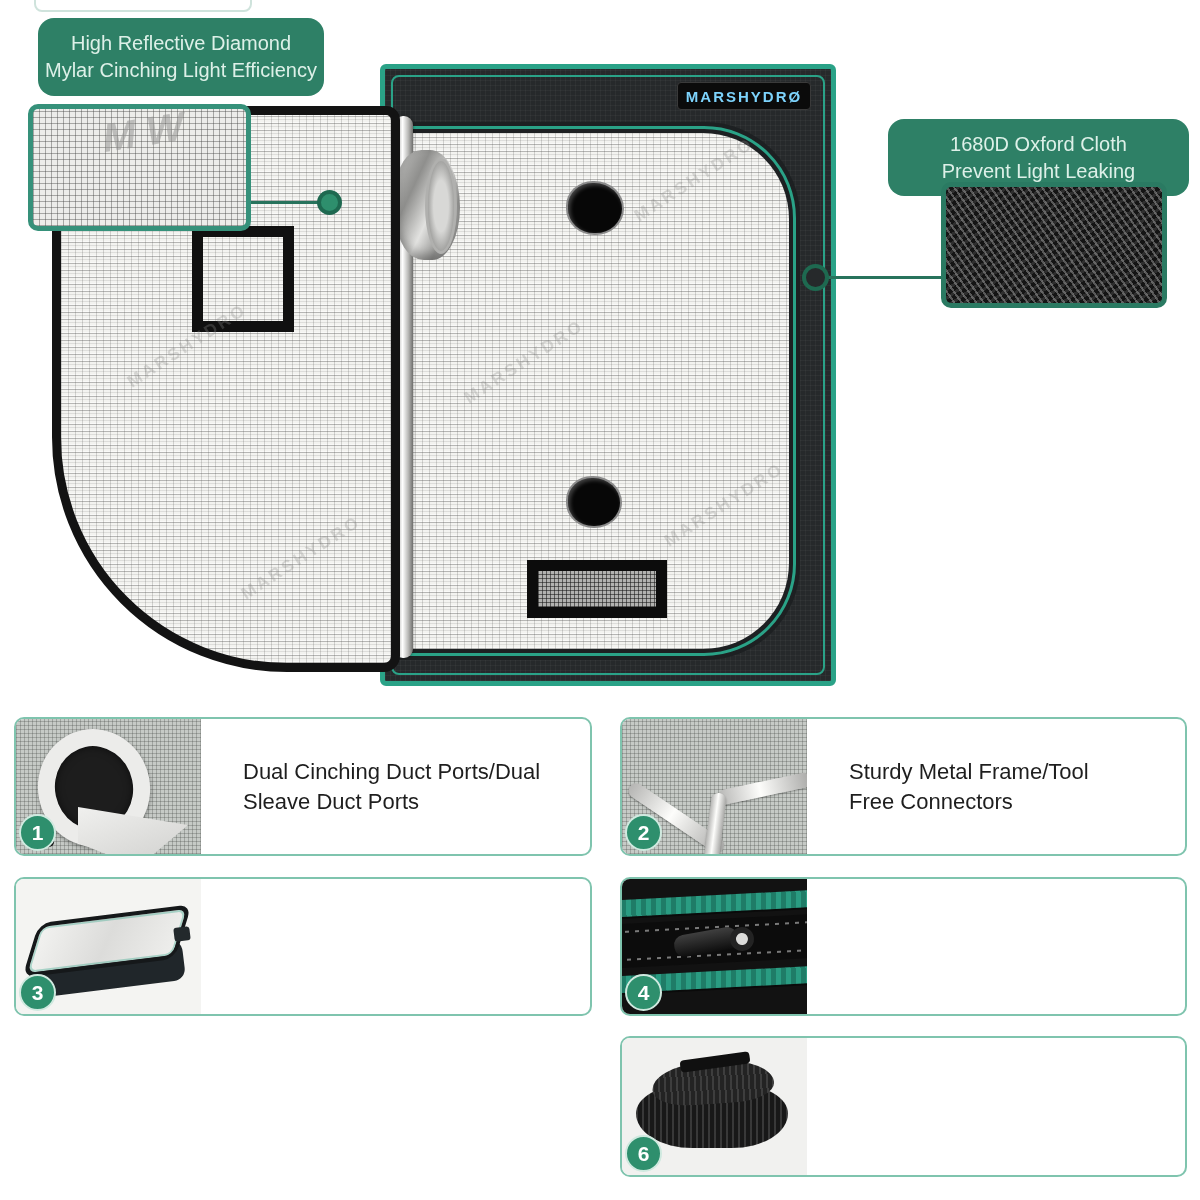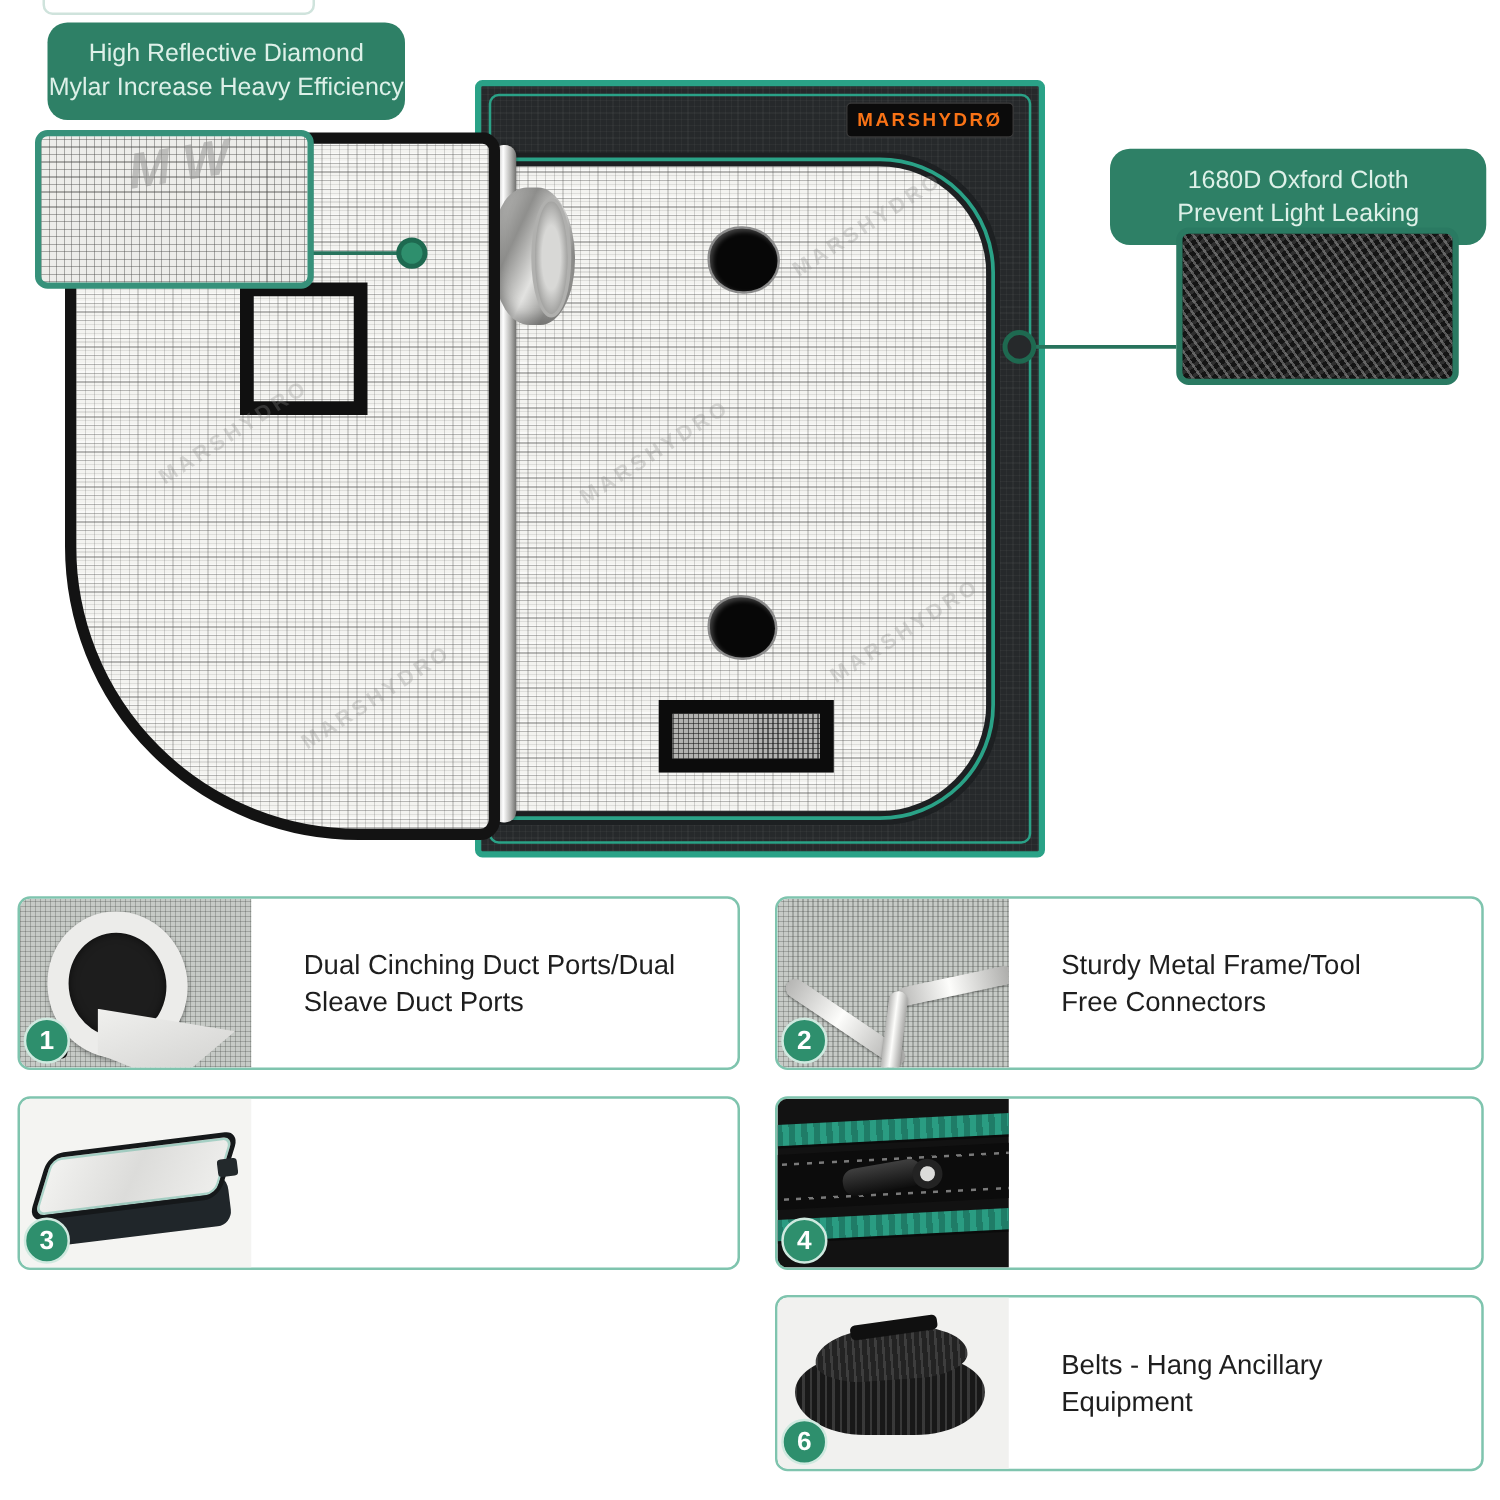--- a/index.html
+++ b/index.html
@@ -66,21 +66,21 @@
 
   #top-crop { position:absolute; left:34px; top:-12px; width:218px; height:24px;
               border:2px solid #cfe3dc; border-radius:8px; background:#fff; }
 
   
   #tent { position:absolute; left:380px; top:64px; width:456px; height:622px;
           border:5px solid #2aa287; border-radius:6px; z-index:1; }
   #tent-inner-line { position:absolute; inset:6px; border:2px solid #2aa287; border-radius:8px; }
   #logo-patch { position:absolute; left:292px; top:13px; width:134px; height:28px;
                 background:#0b0b0b; border:1px solid #3a3a3a; border-radius:4px;
-                color:#f97316; font-size:15px; font-weight:bold; letter-spacing:2px;
+                color:#7dd3fc; font-size:15px; font-weight:bold; letter-spacing:2px;
                 display:flex; align-items:center; justify-content:center; }
   #opening { position:absolute; left:5px; top:53px; width:410px; height:538px;
              background:#1d2022; border-radius:12px 95px 95px 12px; }
   #opening-teal  { position:absolute; inset:4px; border:3px solid #2aa287;
                    border-radius:10px 92px 92px 10px; }
   #opening-mylar { position:absolute; inset:11px; border-radius:6px 86px 86px 6px; overflow:hidden; }
   #pole { position:absolute; left:9px; top:47px; width:19px; height:542px; z-index:3;
           background:linear-gradient(90deg,#7e7e7c,#ffffff 45%,#b9b9b7 75%,#6f6f6d);
           border-radius:9px; box-shadow:0 0 3px rgba(0,0,0,.45); }
   #duct-sleeve { position:absolute; left:11px; top:81px; width:64px; height:110px; z-index:4;
@@ -201,21 +201,21 @@
         border-radius:4px; transform:rotate(-8deg); }
 </style>
 </head>
 <body>
 
 <div id="stage">
 
   <div id="top-crop"></div>
 
   <div id="callout-mylar" class="callout">High Reflective Diamond
-Mylar Increase Heavy Efficiency</div>
+Mylar Cinching Light Efficiency</div>
   <div id="swatch-mylar" class="fine-grid">
     <span class="emboss">MW</span>
   </div>
   <div id="line-mylar" class="connector-line"></div>
   <div id="dot-mylar"></div>
 
   <div id="callout-oxford" class="callout">1680D Oxford Cloth
 Prevent Light Leaking</div>
   <div id="swatch-oxford" class="oxford"></div>
   <div id="line-oxford" class="connector-line"></div>
@@ -286,18 +286,16 @@
     <div class="badge">4</div>
   </div>
 
 
   <div id="card-6" class="card">
     <div class="card-img">
       <div class="belt-roll"></div>
       <div class="belt-top"></div>
       <div class="belt-strap"></div>
     </div>
-    <div class="card-text">Belts - Hang Ancillary
-Equipment</div>
     <div class="badge">6</div>
   </div>
 
 </div>
 
 </body></html>

